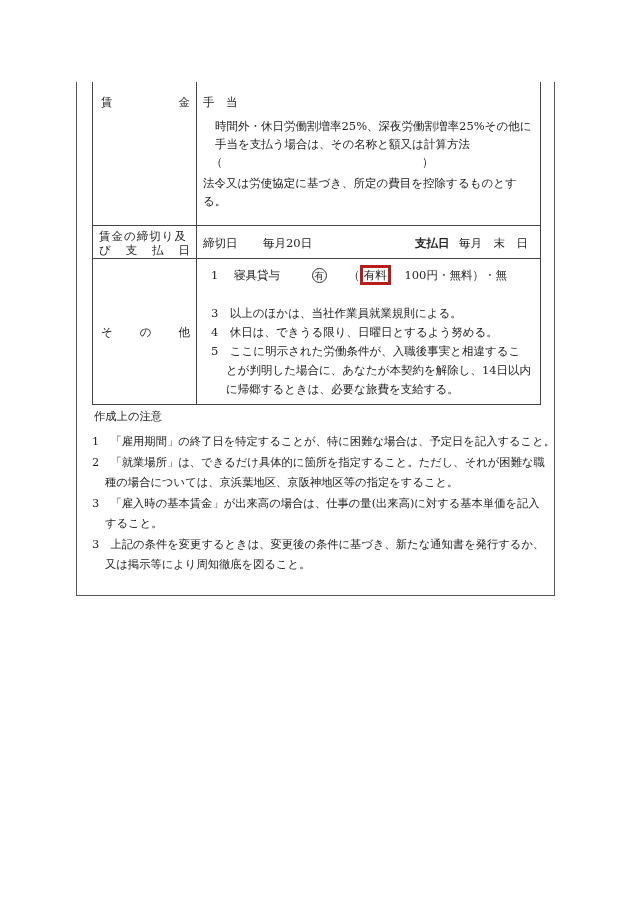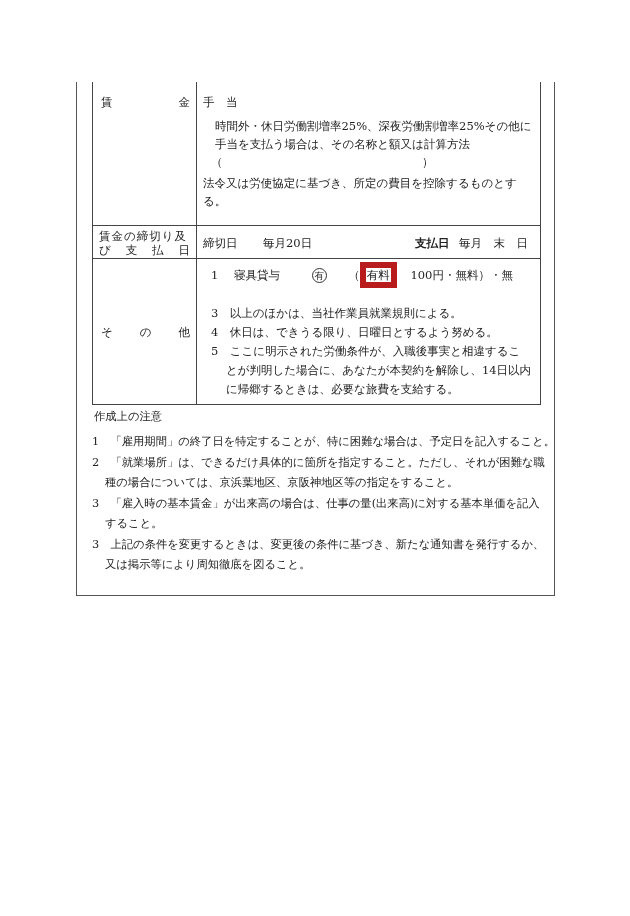--- a/index.html
+++ b/index.html
@@ -11,21 +11,21 @@
   .row { position: absolute; left: 92px; width: 449px; box-sizing: border-box;
          border-left: 1px solid #444; border-right: 1px solid #444; }
   .lbl { position: absolute; left: 0; top: 0; bottom: 0; width: 104px; box-sizing: border-box;
          border-right: 1px solid #444; font-size: 11.5px; }
   .cnt { position: absolute; left: 104px; right: 0; top: 0; bottom: 0; font-size: 11.5px; }
   .r1 { top: 82px; height: 144px; border-bottom: 1px solid #444; }
   .r2 { top: 226px; height: 33px; border-bottom: 1px solid #444; }
   .r3 { top: 259px; height: 146px; border-bottom: 1px solid #444; }
   .line { position: absolute; white-space: nowrap; font-size: 11.5px; line-height: 14px; }
   .spread { display: flex; justify-content: space-between; }
-  .boxed { border: 6px solid #b91c1c; padding: 0 1px; }
+  .boxed { border: 3px solid #b91c1c; padding: 0 1px; }
   .circled { display: inline-block; width: 13px; height: 13px; border: 1px solid #333; border-radius: 50%;
              text-align: center; line-height: 13px; font-size: 9.5px; }
   .notes { position: absolute; left: 92px; top: 410px; width: 460px; font-size: 11.3px; }
   .nline { position: absolute; white-space: nowrap; line-height: 14px; }
 </style>
 </head>
 <body>
 
 <div class="outer"></div>
 

